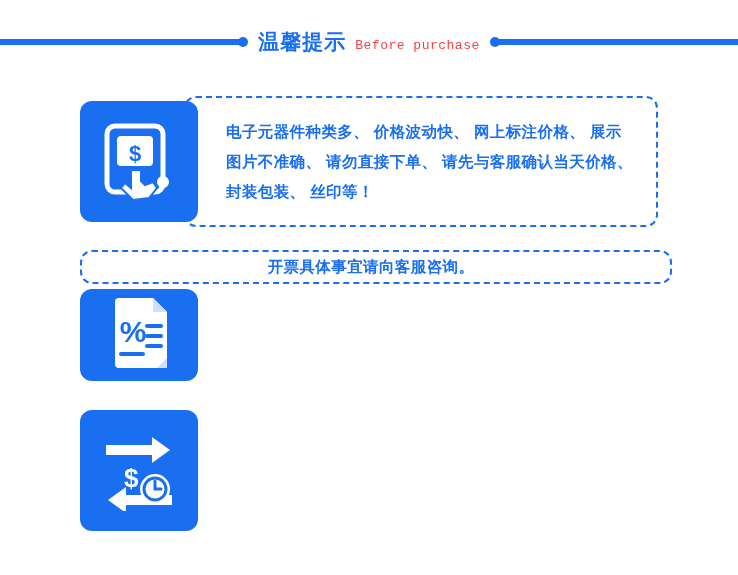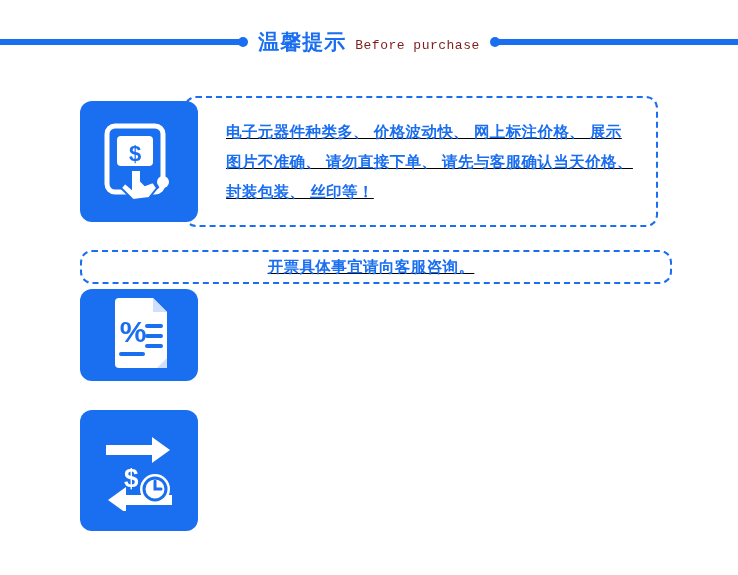--- a/index.html
+++ b/index.html
@@ -55,21 +55,21 @@
     padding: 0 14px;
     white-space: nowrap;
   }
   .title-cn {
     color: #1a6ef0;
     font-size: 21px;
     font-weight: bold;
     letter-spacing: 1px;
   }
   .title-en {
-    color: #7f1d1d;
+    color: #ef4444;
     font-size: 13px;
     font-family: "Liberation Mono", monospace;
     margin-left: 9px;
     letter-spacing: 0.5px;
   }
 
   
   .block {
     position: absolute;
     left: 80px;
@@ -94,21 +94,20 @@
     justify-content: center;
     z-index: 2;
   }
   .text-box {
     flex: 1 1 auto;
     border: 2px dashed #1a6ef0;
     border-radius: 12px;
     display: flex;
     align-items: center;
     box-sizing: border-box;
-    text-decoration: underline;
   }
 
   
   .block.icon-left .text-box {
     margin-left: -14px;
     padding-left: 40px;
     padding-right: 22px;
   }
   
   .block.icon-right .text-box {

